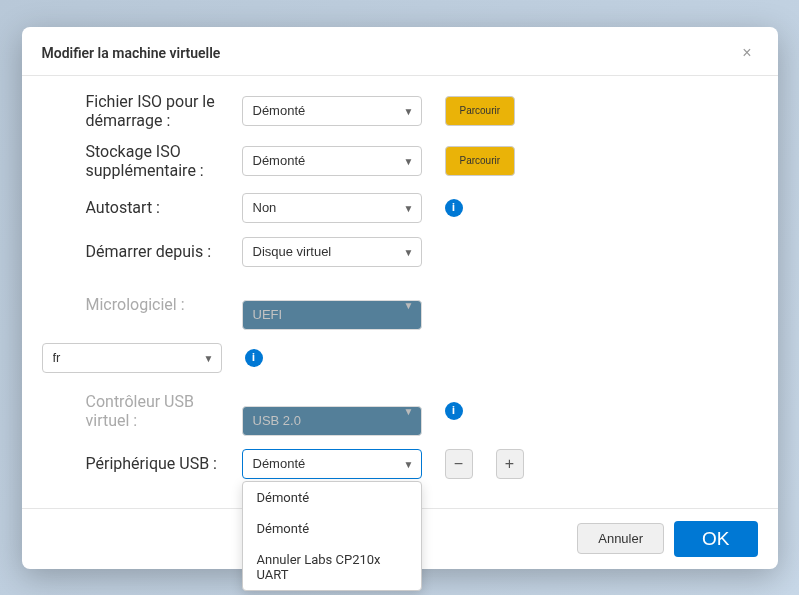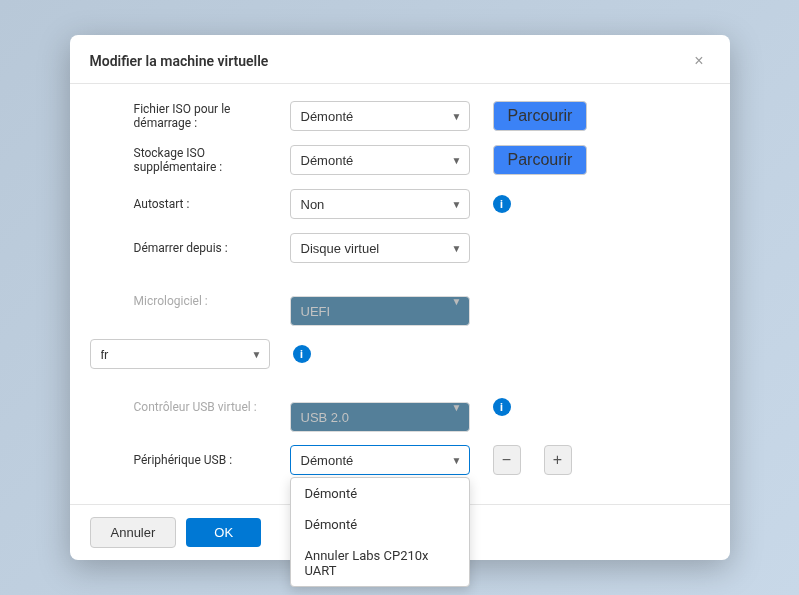--- a/index.html
+++ b/index.html
@@ -17,21 +17,21 @@
     .page-bg {
       position: absolute;
       top: 0; left: 0; right: 0; bottom: 0;
       background: linear-gradient(135deg, #b8c8d8 0%, #c8d8e8 100%);
     }
     .dialog {
       position: relative;
       background: #fff;
       border-radius: 8px;
       box-shadow: 0 8px 32px rgba(0,0,0,0.25);
-      width: 660px;
+      width: 756px;
       min-height: 420px;
       z-index: 10;
     }
     .dialog-header {
       display: flex;
       align-items: center;
       justify-content: space-between;
       padding: 16px 20px 12px 20px;
       border-bottom: 1px solid #e5e5e5;
     }
@@ -74,21 +74,21 @@
     .form-row {
       display: flex;
       align-items: center;
       margin-bottom: 12px;
       min-height: 32px;
     }
     .form-label {
       width: 200px;
       flex-shrink: 0;
       color: #333;
-      font-size: 12px;
+      font-size: 16px;
       padding-left: 44px;
     }
     .form-label.disabled {
       color: #aaa;
     }
     .form-controls {
       display: flex;
       align-items: center;
       gap: 23px;
       flex: 1;
@@ -123,25 +123,25 @@
       position: absolute;
       right: 8px;
       top: 50%;
       transform: translateY(-50%);
       pointer-events: none;
       color: #666;
       font-size: 10px;
     }
     .select-arrow.disabled { color: #bbb; }
     .btn-parcourir {
-      background: #3b82f6;
+      background: #eab308;
       border: 1px solid #ccc;
       border-radius: 4px;
       padding: 5px 14px;
-      font-size: 16px;
+      font-size: 10px;
       cursor: pointer;
       color: #333;
       height: 30px;
     }
     .info-icon {
       display: inline-flex;
       align-items: center;
       justify-content: center;
       width: 18px;
       height: 18px;
@@ -179,39 +179,40 @@
     }
     .dropdown-item {
       padding: 8px 14px;
       font-size: 13px;
       color: #333;
       cursor: pointer;
     }
     .dialog-footer {
       display: flex;
       align-items: center;
+      justify-content: flex-end;
       padding: 12px 20px;
       gap: 10px;
       border-top: 1px solid #e5e5e5;
     }
     .btn-cancel {
       background: #f0f0f0;
       border: 1px solid #ccc;
       border-radius: 4px;
       padding: 7px 20px;
       font-size: 13px;
       cursor: pointer;
       color: #333;
     }
     .btn-ok {
       background: #0078d4;
       border: none;
       border-radius: 4px;
       padding: 7px 28px;
-      font-size: 13px;
+      font-size: 19px;
       cursor: pointer;
       color: #fff;
       font-weight: 500;
     }
     .usb-row {
       position: relative;
     }
   </style>
 </head>
 <body>

